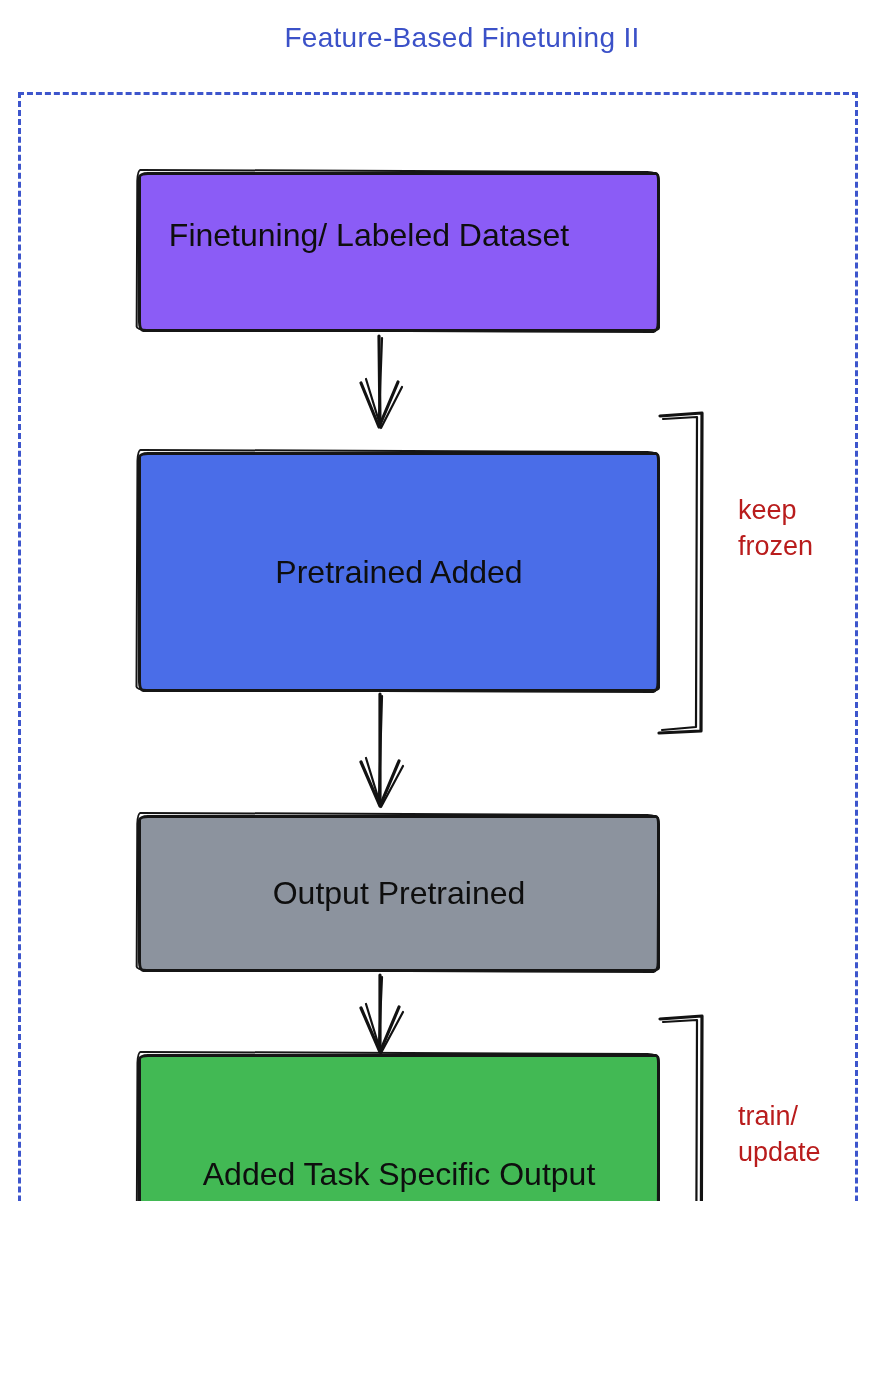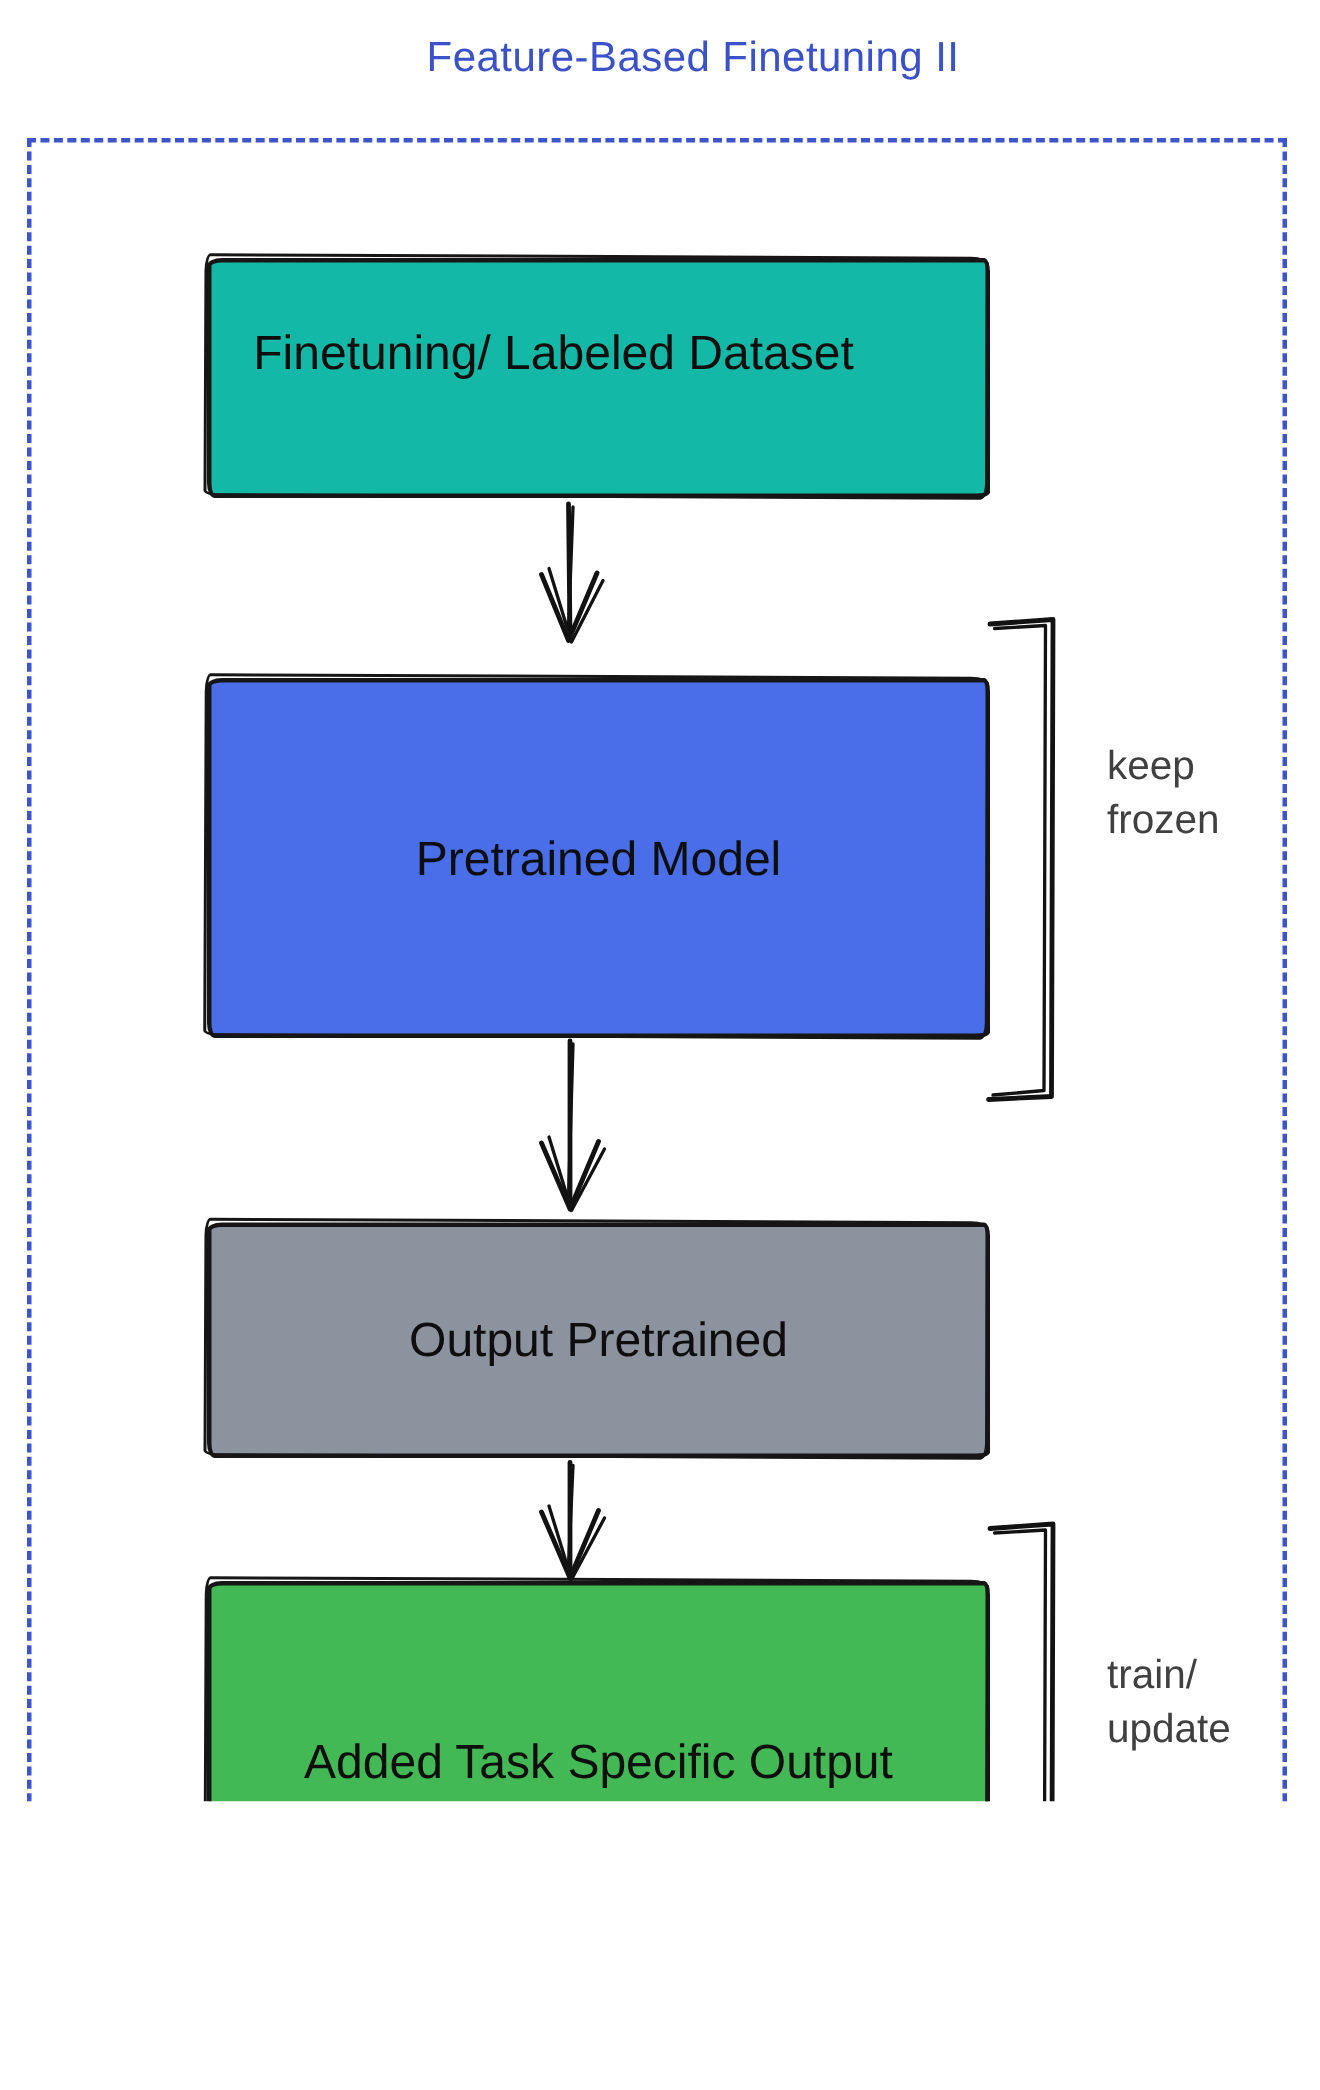--- a/index.html
+++ b/index.html
@@ -79,41 +79,41 @@
     stroke-linejoin: round;
   }
   .stroke-main  { stroke-width: 3.2px; }
   .stroke-thin  { stroke-width: 2.2px; }
 
   .side-label {
     position: absolute;
     left: 738px;
     font-size: 27px;
     line-height: 36px;
-    color: #404040;
+    color: #b91c1c;
     white-space: pre-line;
   }
   .side-label-frozen { top: 492px; }
   .side-label-train  { top: 1098px; }
 </style>
 </head>
 <body>
 
 <div class="canvas">
 
   <div class="diagram-title" style="color: rgb(59, 81, 200);">Feature-Based Finetuning II</div>
 
   <div class="dotted-frame" style="border-color: rgb(61, 85, 204);"></div>
 
-  <div class="node node-dataset" style="background-color: #14b8a6;">
+  <div class="node node-dataset" style="background-color: #8b5cf6;">
     <span>Finetuning/ Labeled Dataset</span>
   </div>
 
   <div class="node node-pretrained" style="background-color: rgb(74, 109, 232);">
-    <span>Pretrained Model</span>
+    <span>Pretrained Added</span>
   </div>
 
   <div class="node node-embeddings" style="background-color: rgb(140, 147, 158);">
     <span>Output Pretrained</span>
   </div>
 
   <div class="node node-tasklayers" style="background-color: rgb(66, 185, 84);">
     <span>Added Task Specific Output</span>
   </div>
 

